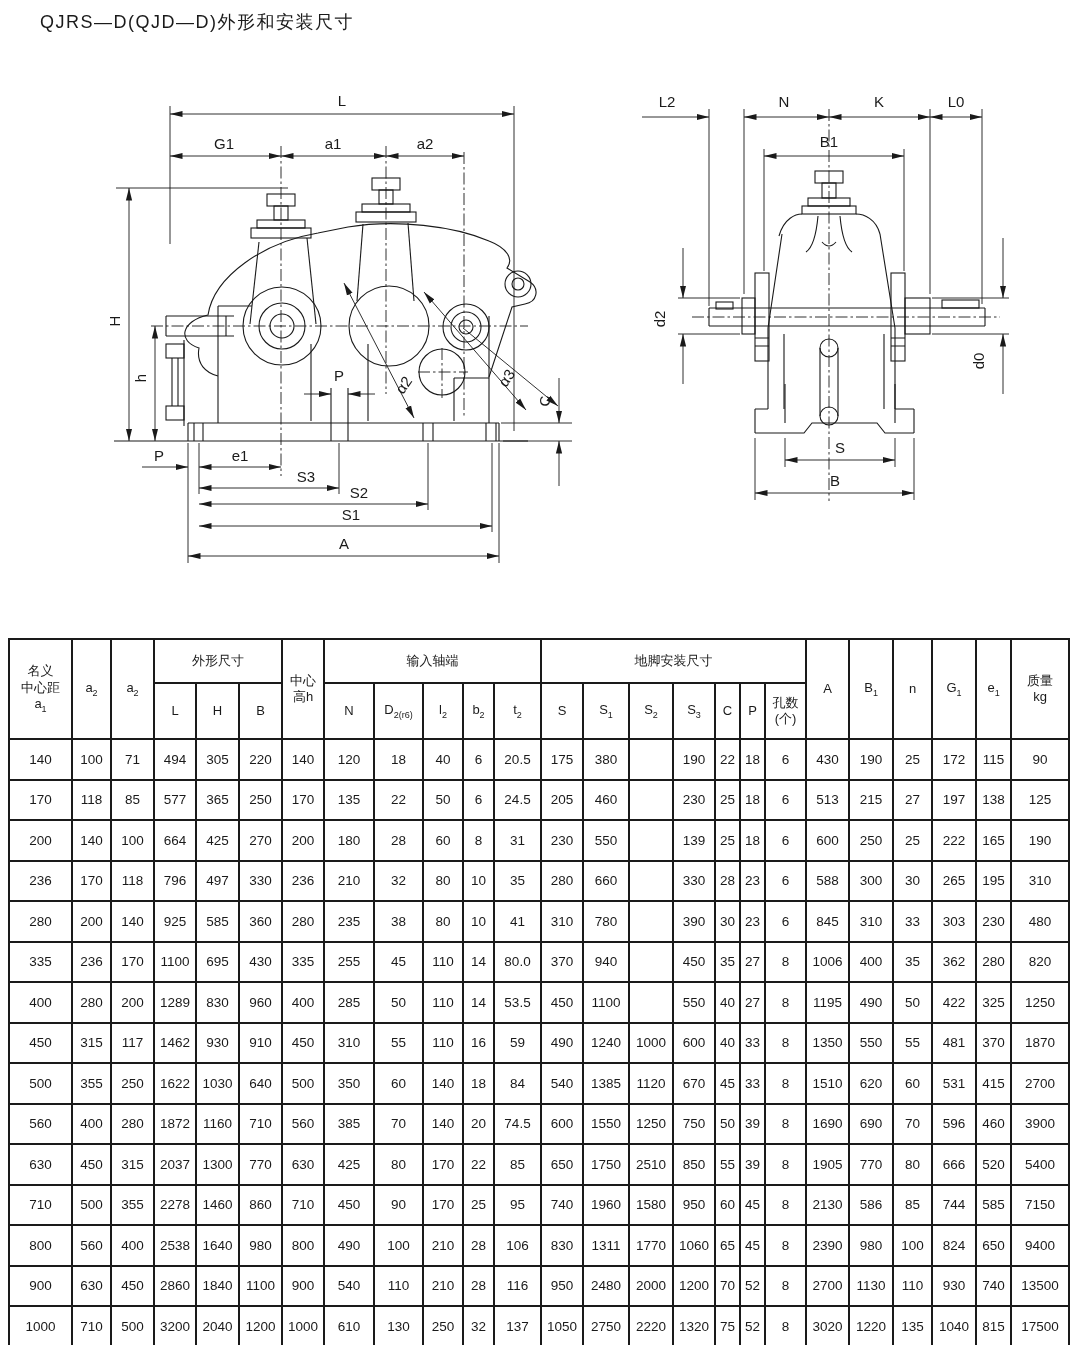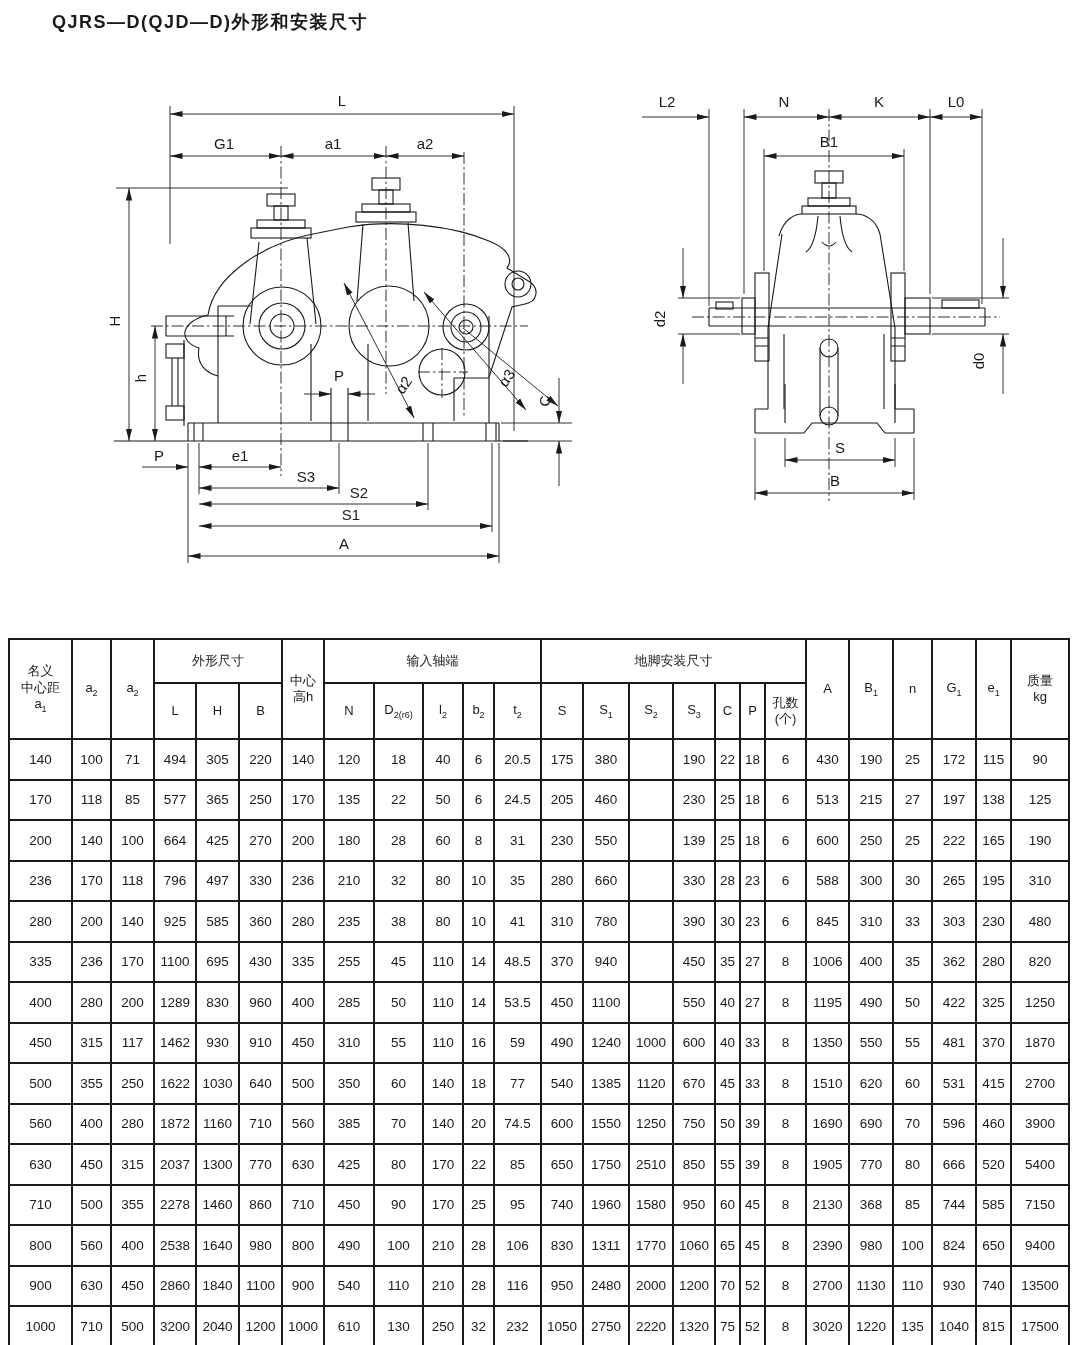--- a/index.html
+++ b/index.html
@@ -1,17 +1,17 @@
 <!DOCTYPE html>
 <html><head>
 <meta charset="utf-8">
 <style>
   html,body{margin:0;padding:0;background:#ffffff;}
   body{width:1079px;height:1345px;position:relative;font-family:"Liberation Sans",sans-serif;color:#1a1a1a;}
-  .title{position:absolute;left:52px;top:10px;font-size:18px;font-weight:700;letter-spacing:1.5px;}
+  .title{position:absolute;left:40px;top:10px;font-size:18px;font-weight:400;letter-spacing:1.5px;}
   .drawing{position:absolute;}
   #front-svg{left:56px;top:76px;}
   #side-svg{left:632px;top:76px;}
   svg text{font-family:"Liberation Sans",sans-serif;font-size:15px;fill:#1a1a1a;}
   table.dims{position:absolute;left:8px;top:638px;width:1062px;border-collapse:collapse;table-layout:fixed;}
   table.dims th,table.dims td{border:2px solid #1a1a1a;text-align:center;vertical-align:middle;padding:0;font-weight:normal;}
   table.dims th{font-size:13px;line-height:1.25;}
   table.dims td{height:38.5px;font-size:13.5px;}
   table.dims sub{font-size:9px;}
   tr.grp-row th{height:42px;}
@@ -438,21 +438,21 @@
         <td>236</td>
         <td>170</td>
         <td>1100</td>
         <td>695</td>
         <td>430</td>
         <td>335</td>
         <td>255</td>
         <td>45</td>
         <td>110</td>
         <td>14</td>
-        <td>48.5</td>
+        <td>80.0</td>
         <td>370</td>
         <td>940</td>
         <td></td>
         <td>450</td>
         <td>35</td>
         <td>27</td>
         <td>8</td>
         <td>1006</td>
         <td>400</td>
         <td>35</td>
@@ -519,21 +519,21 @@
         <td>355</td>
         <td>250</td>
         <td>1622</td>
         <td>1030</td>
         <td>640</td>
         <td>500</td>
         <td>350</td>
         <td>60</td>
         <td>140</td>
         <td>18</td>
-        <td>77</td>
+        <td>84</td>
         <td>540</td>
         <td>1385</td>
         <td>1120</td>
         <td>670</td>
         <td>45</td>
         <td>33</td>
         <td>8</td>
         <td>1510</td>
         <td>620</td>
         <td>60</td>
@@ -609,21 +609,21 @@
         <td>25</td>
         <td>95</td>
         <td>740</td>
         <td>1960</td>
         <td>1580</td>
         <td>950</td>
         <td>60</td>
         <td>45</td>
         <td>8</td>
         <td>2130</td>
-        <td>368</td>
+        <td>586</td>
         <td>85</td>
         <td>744</td>
         <td>585</td>
         <td>7150</td>
       </tr>
       <tr>
         <td>800</td>
         <td>560</td>
         <td>400</td>
         <td>2538</td>
@@ -681,21 +681,21 @@
         <td>710</td>
         <td>500</td>
         <td>3200</td>
         <td>2040</td>
         <td>1200</td>
         <td>1000</td>
         <td>610</td>
         <td>130</td>
         <td>250</td>
         <td>32</td>
-        <td>232</td>
+        <td>137</td>
         <td>1050</td>
         <td>2750</td>
         <td>2220</td>
         <td>1320</td>
         <td>75</td>
         <td>52</td>
         <td>8</td>
         <td>3020</td>
         <td>1220</td>
         <td>135</td>

